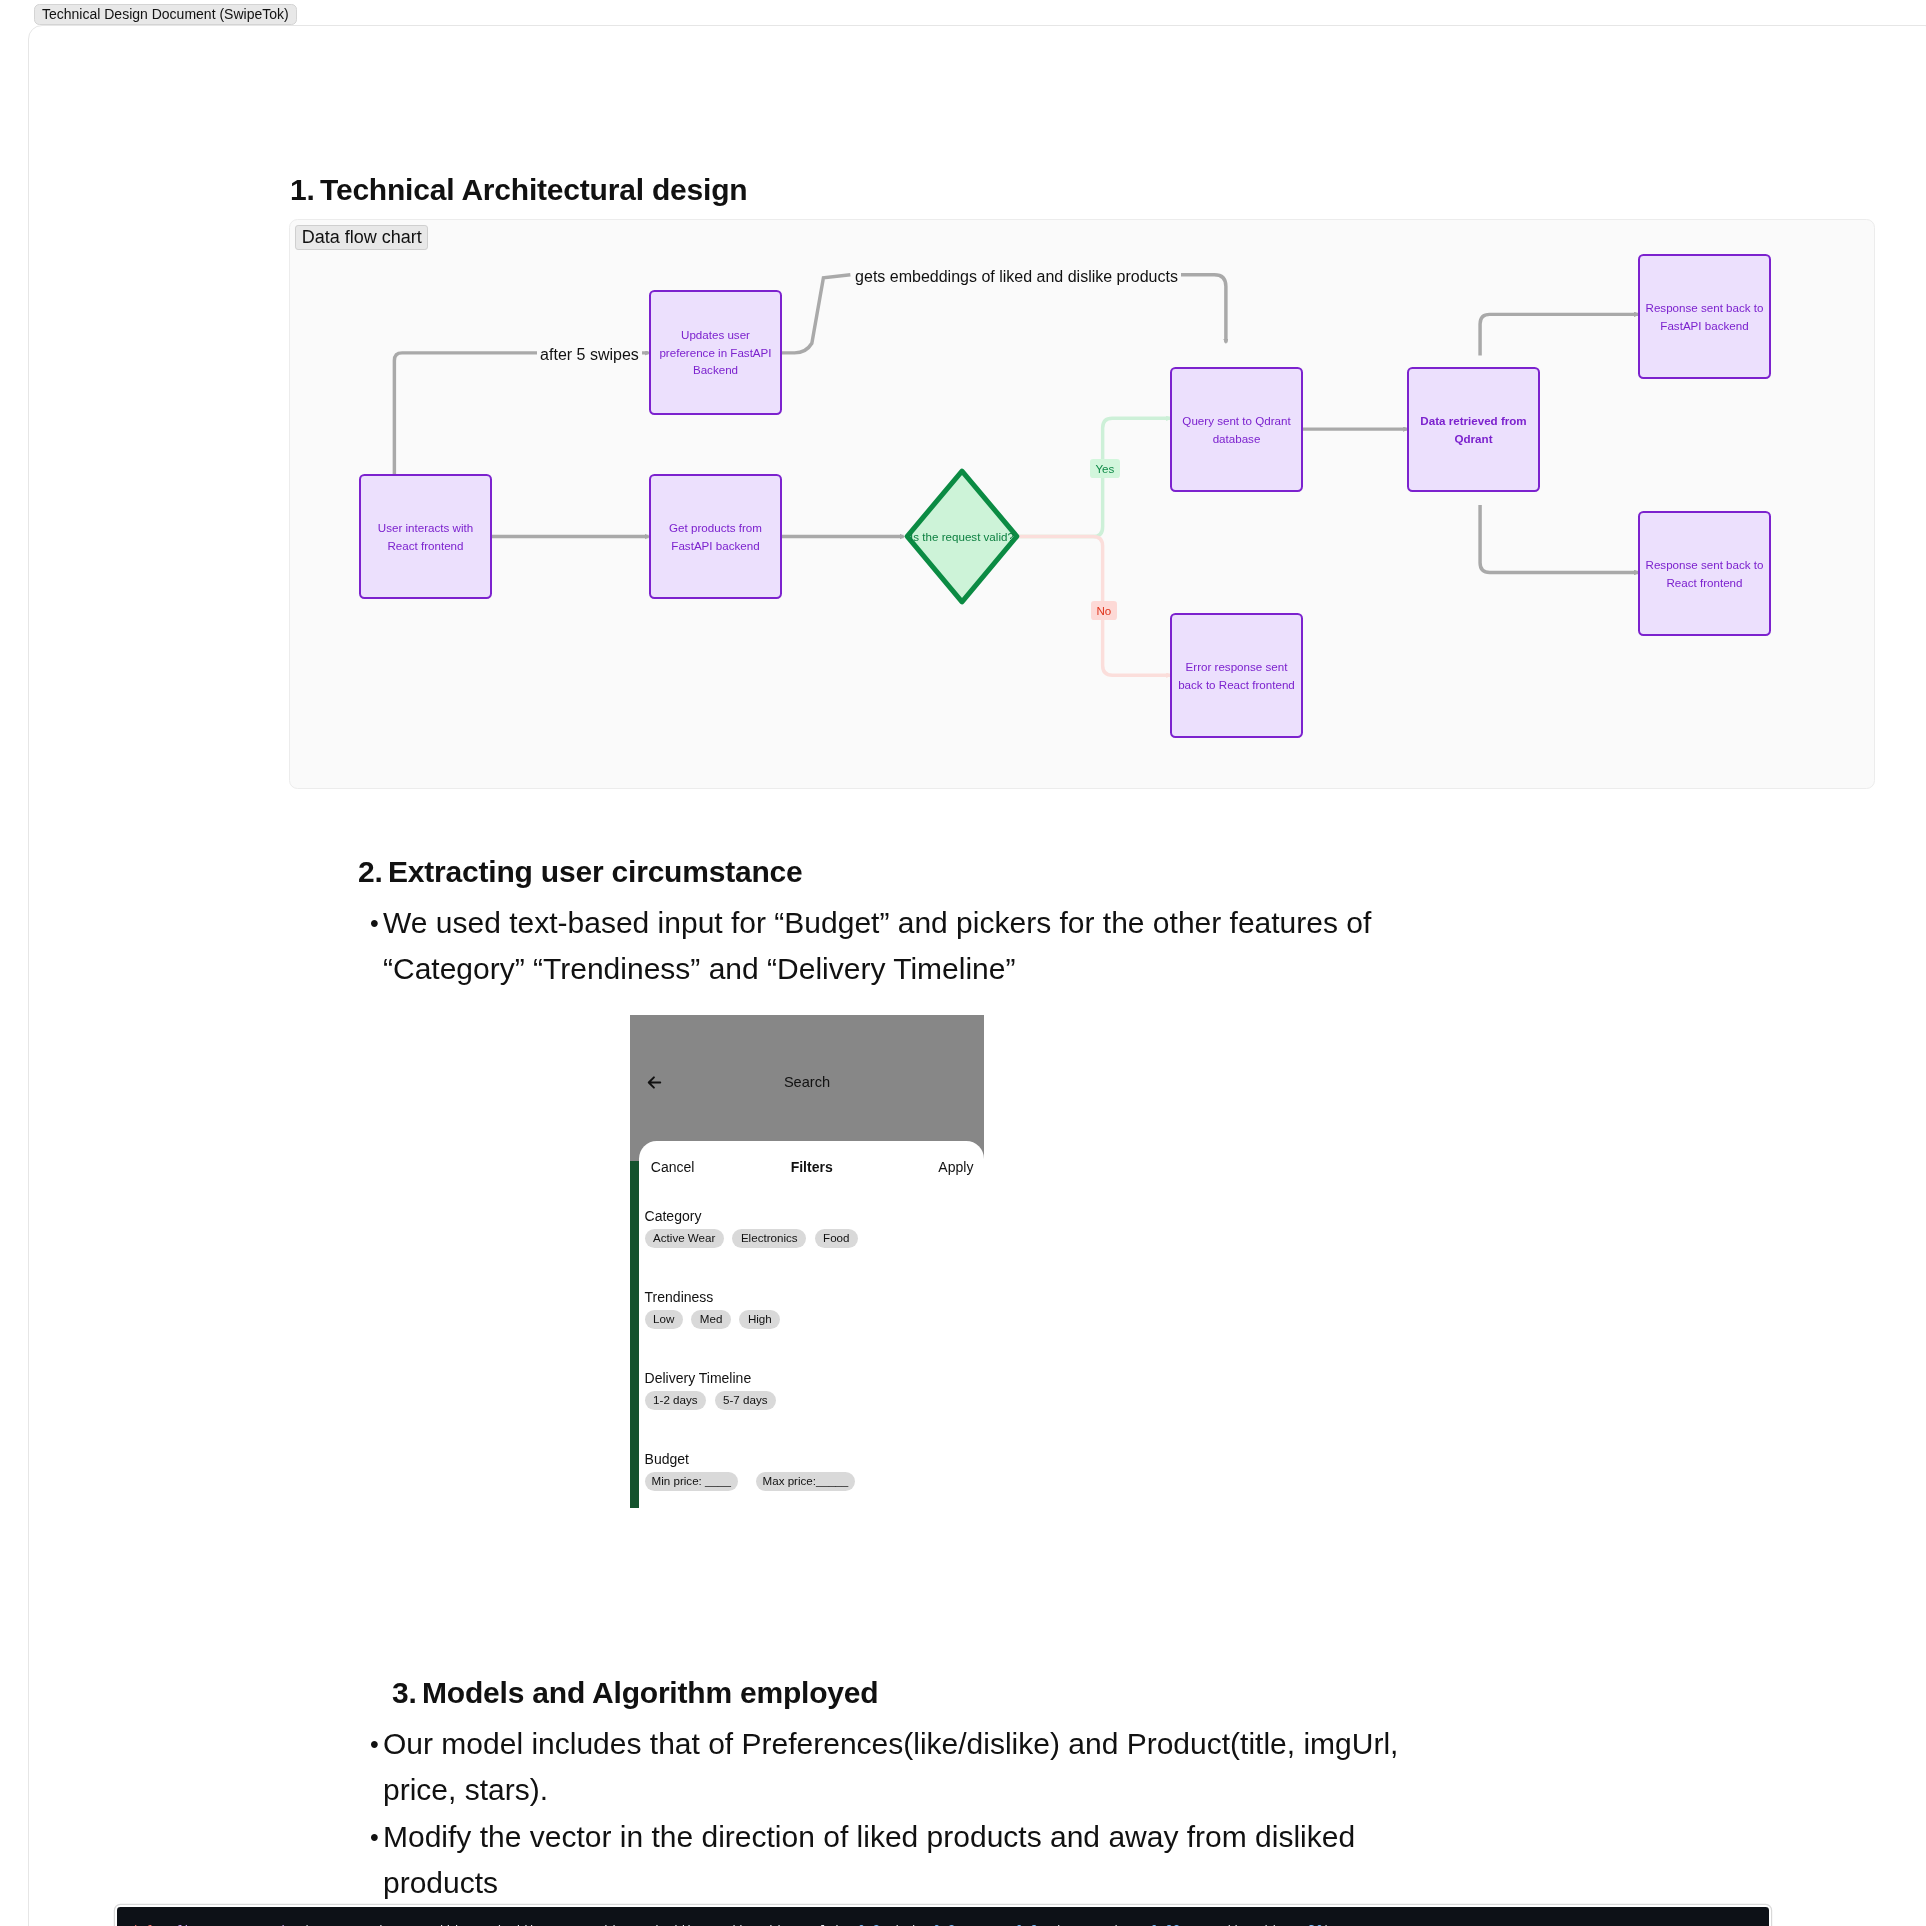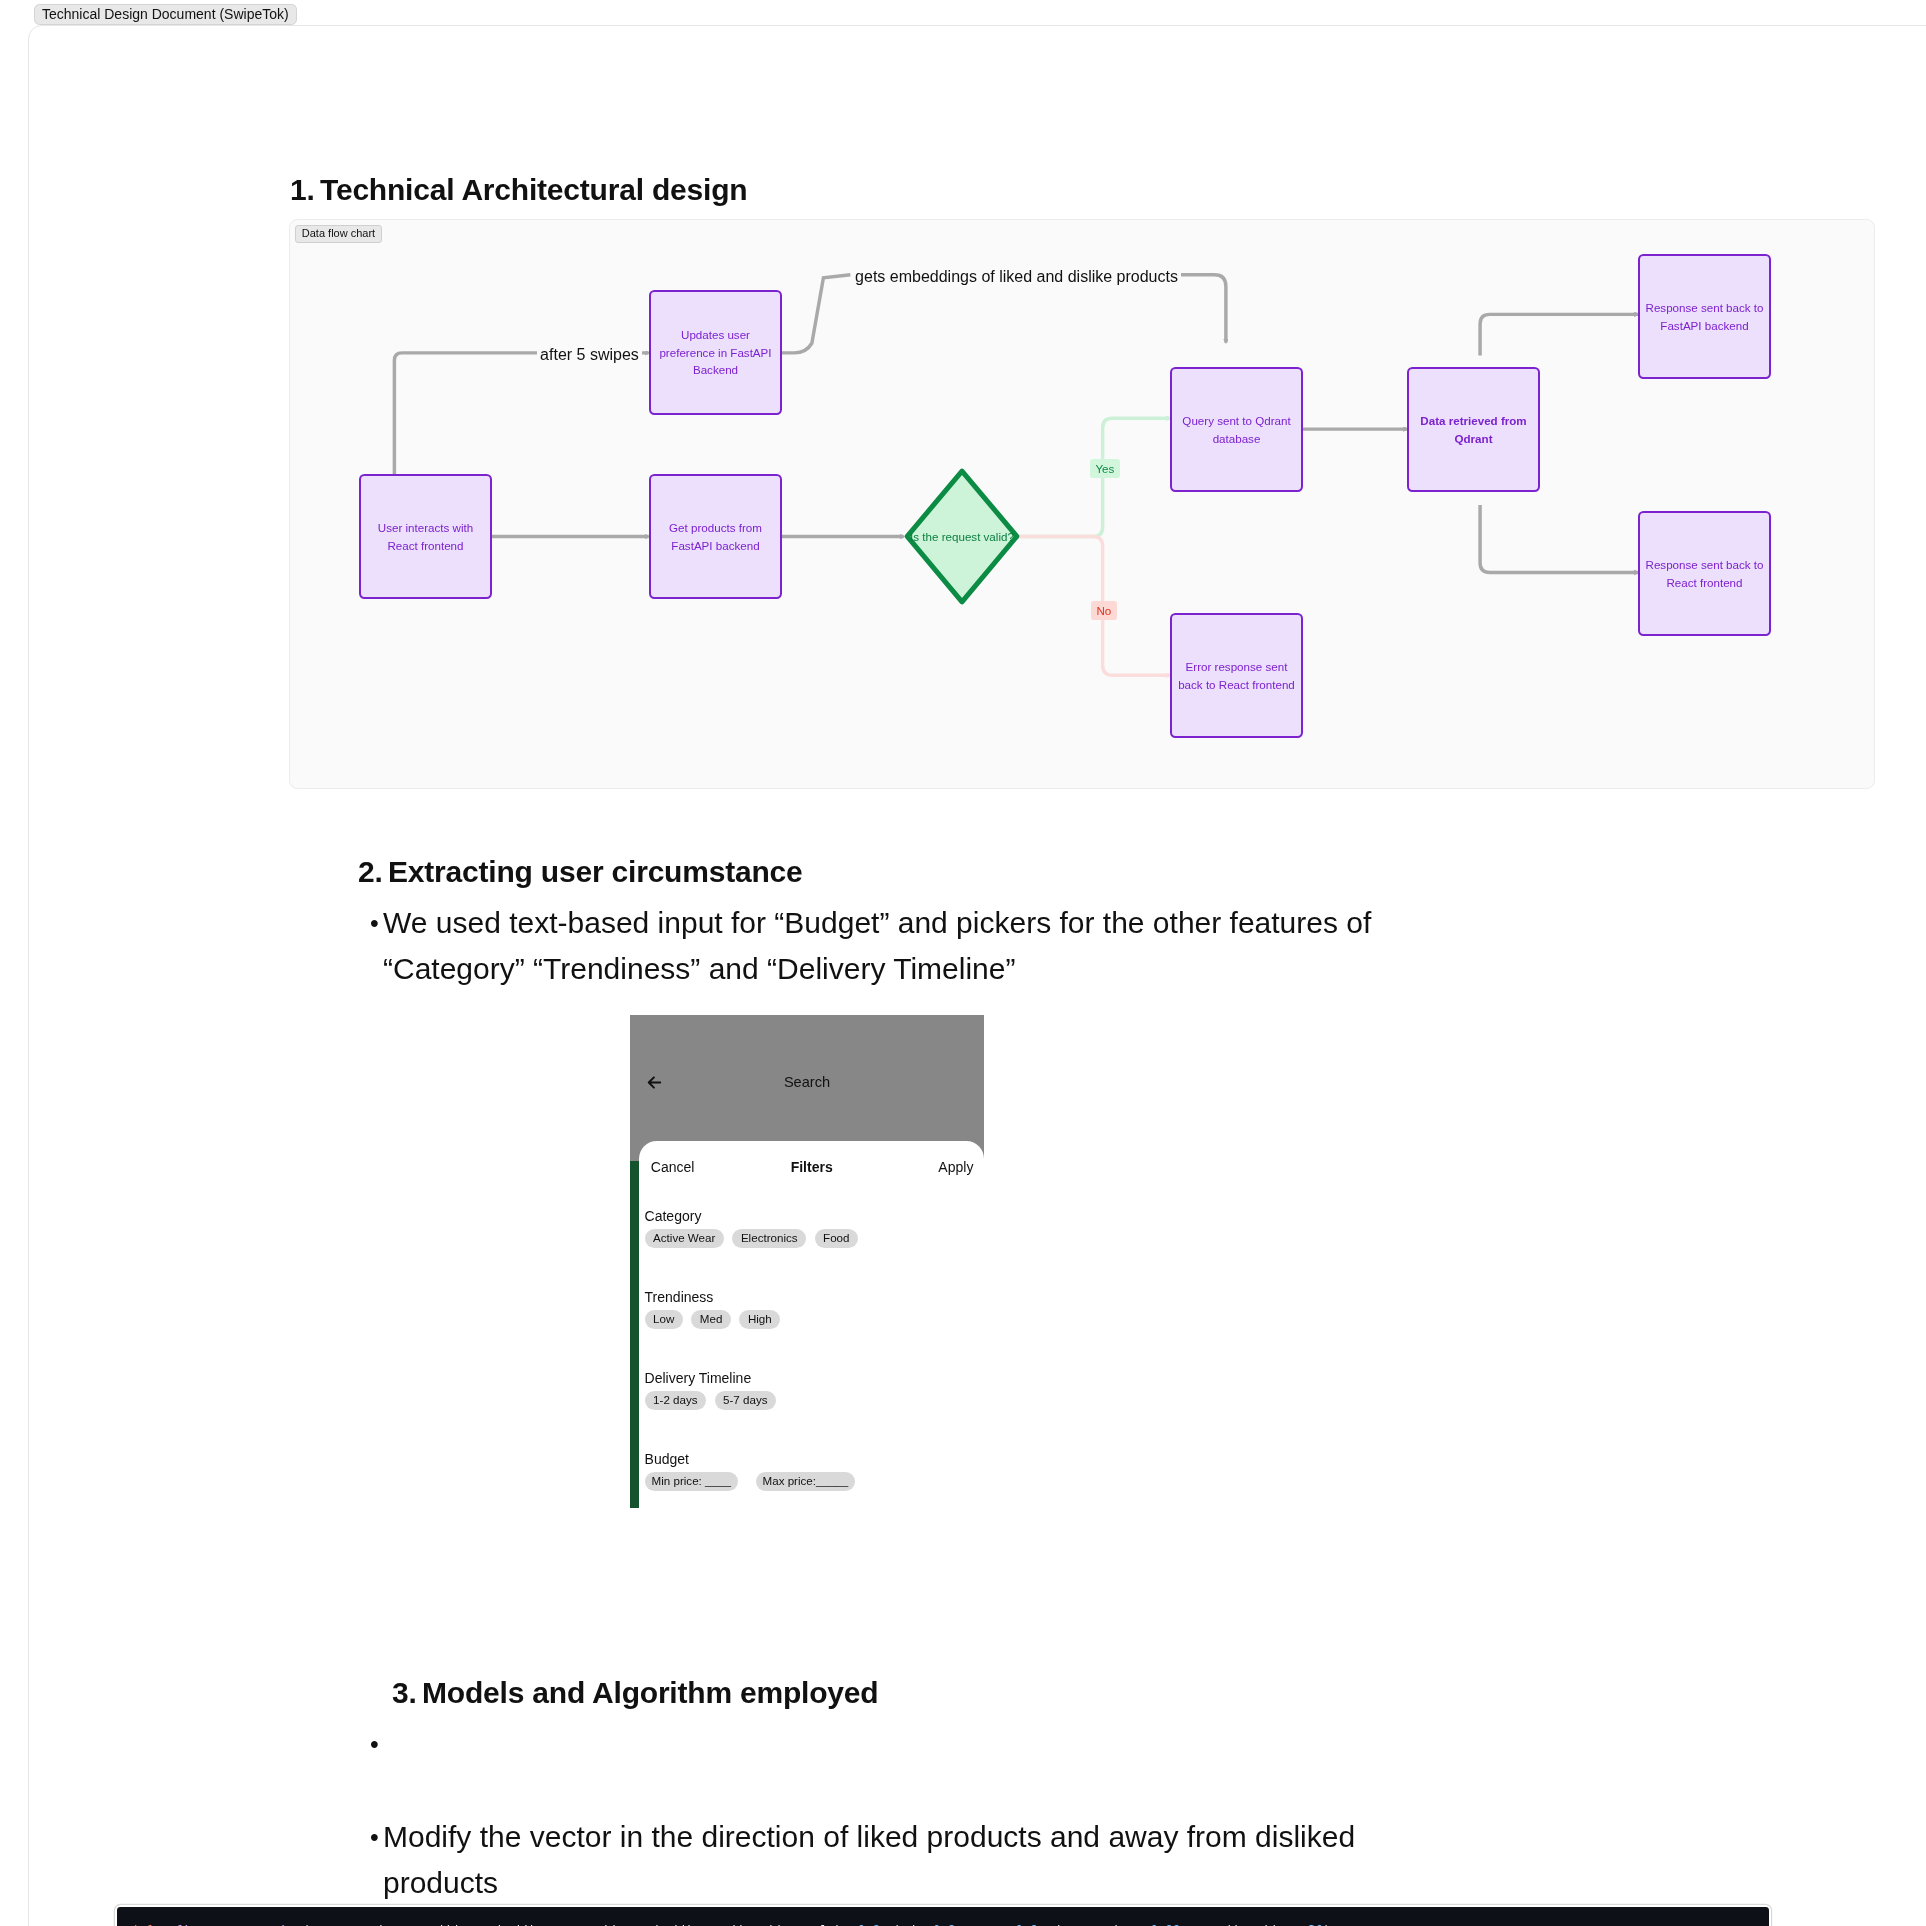--- a/index.html
+++ b/index.html
@@ -79,21 +79,21 @@
     border: 1.2px solid #ececec;
     border-radius: 8.5px;
   }
   .flow-label {
     position: absolute;
     left: 5.4px; top: 4.6px;
     background: #e8e8e8;
     border: 0.4px solid #cfcfcf;
     border-radius: 3.1px;
     padding: 2.3px 5.4px 3.1px 5.4px;
-    font-size: 11px;
+    font-size: 18px;
     line-height: 1;
     color: #111;
     white-space: nowrap;
     z-index: 5;
   }
   .flow-canvas { position:absolute; inset:0; }
   .flow-canvas svg { position:absolute; left:0; top:0; }
 
   .node {
     position: absolute;
@@ -396,20 +396,24 @@
     </div>
   </div>
 </div>
 
 <div class="h-num" style="left:392px; top:1676px;">
   <span class="num">3.</span><span>Models and Algorithm employed</span>
 </div>
 
 <div class="bullet-row" style="left:370px; top:1721px; width:1194px;">
   <div class="bullet-dot">•</div>
+  <div class="bullet-txt">
+    <div>Our model includes that of Preferences(like/dislike) and Product(title, imgUrl,</div>
+    <div>price, stars).</div>
+  </div>
 </div>
 
 <div class="bullet-row" style="left:370px; top:1814px; width:1194px;">
   <div class="bullet-dot">•</div>
   <div class="bullet-txt">
     <div>Modify the vector in the direction of liked products and away from disliked</div>
     <div>products</div>
   </div>
 </div>
 

